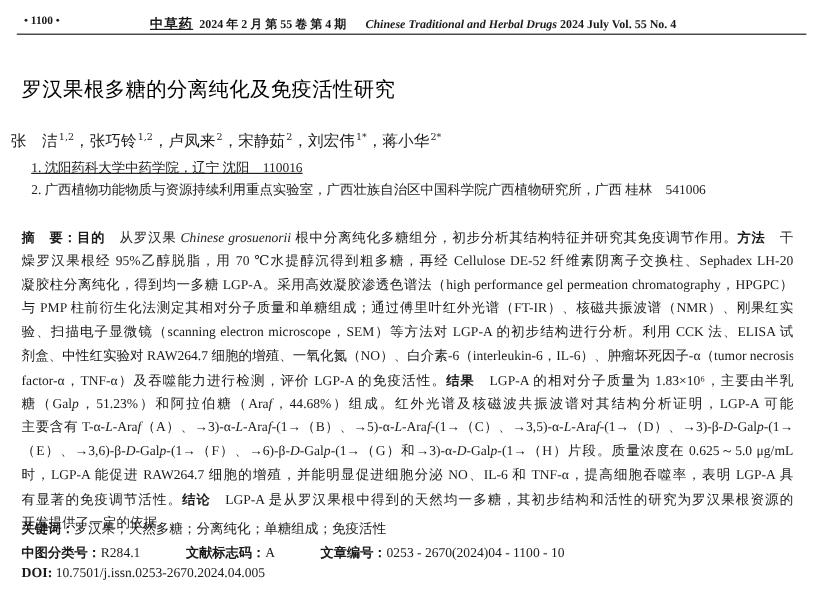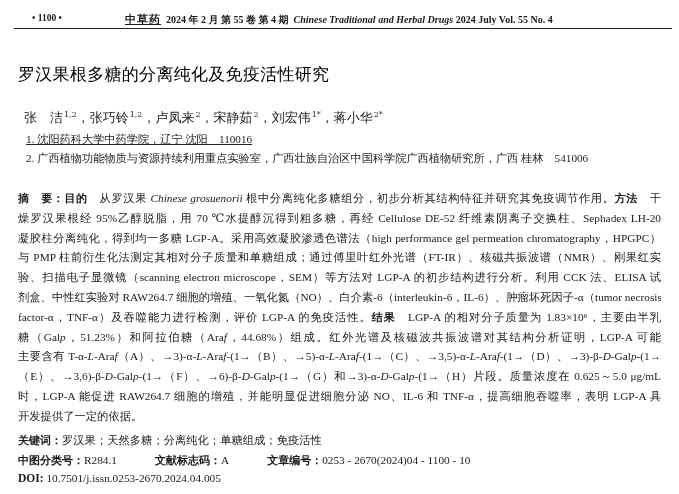--- a/index.html
+++ b/index.html
@@ -1,27 +1,27 @@
 <!DOCTYPE html>
 <html><head>
 <meta charset="utf-8">
 <style>
   html, body { margin:0; padding:0; background:#ffffff; }
   body { width:679px; height:494px; overflow:hidden; position:relative; color:#1a1a1a;
          font-family:"Liberation Serif","DejaVu Serif",serif; }
   .header { position:absolute; left:14px; top:10px; width:658px; height:18px;
             border-bottom:1px solid #222; font-size:10px; font-weight:bold; white-space:nowrap; }
-  .header .page-no { position:absolute; left:18px; top:3px; font-size:9.5px; }
+  .header .page-no { position:absolute; left:6px; top:3px; font-size:9.5px; }
   .header .journal { position:absolute; left:111px; top:2px; font-size:10px; }
   .header .journal .cn-logo { font-size:11px; letter-spacing:1px; margin-right:5px;text-decoration:underline; }
-  .header .journal .en { font-style:italic; font-weight:bold; margin-left:5px; }
+  .header .journal .en { font-style:italic; font-weight:bold; margin-left:16px; }
   .header .journal .en-date { font-weight:bold; }
   .title { position:absolute; left:18px; top:63px; font-size:17px; letter-spacing:0.3px;
            font-family:"DejaVu Sans","Liberation Sans",sans-serif; font-weight:normal; color:#000000; }
-  .authors { position:absolute; left:24px; top:109px; font-size:13px; white-space:nowrap;
+  .authors { position:absolute; left:9px; top:109px; font-size:13px; white-space:nowrap;
              font-family:"DejaVu Serif","Liberation Serif",serif; }
   .authors sup { font-size:8px; vertical-align:5px; margin-left:1px; }
   .aff { position:absolute; left:26px; font-size:11.2px; white-space:nowrap; color:#222; }
   .aff1 { top:132px;text-decoration:underline; } .aff2 { top:151px; }
   .abstract { position:absolute; left:18px; top:189px; width:643px; font-size:11.3px;
               line-height:19.8px; text-align:justify; color:#1a1a1a; }
   .abstract .line { display:block; white-space:nowrap; overflow:hidden; height:19.8px; text-align:justify; text-align-last:justify; }
   .abstract .line.last { text-align-last:left; }
   .b { font-weight:bold; font-family:"DejaVu Sans","Liberation Sans",sans-serif; font-size:11px; }
   .i { font-style:italic; }
@@ -53,20 +53,21 @@
     <span class="line"><span>燥罗汉果根经 95%乙醇脱脂，用 70 ℃水提醇沉得到粗多糖，再经 Cellulose DE-52 纤维素阴离子交换柱、Sephadex LH-20</span></span>
     <span class="line"><span>凝胶柱分离纯化，得到均一多糖 LGP-A。采用高效凝胶渗透色谱法（high performance gel permeation chromatography，HPGPC）</span></span>
     <span class="line"><span>与 PMP 柱前衍生化法测定其相对分子质量和单糖组成；通过傅里叶红外光谱（FT-IR）、核磁共振波谱（NMR）、刚果红实</span></span>
     <span class="line"><span>验、扫描电子显微镜（scanning electron microscope，SEM）等方法对 LGP-A 的初步结构进行分析。利用 CCK 法、ELISA 试</span></span>
     <span class="line"><span>剂盒、中性红实验对 RAW264.7 细胞的增殖、一氧化氮（NO）、白介素-6（interleukin-6，IL-6）、肿瘤坏死因子-α（tumor necrosis</span></span>
     <span class="line"><span>factor-α，TNF-α）及吞噬能力进行检测，评价 LGP-A 的免疫活性。</span><span class="b">结果</span><span>　LGP-A 的相对分子质量为 1.83×10⁶，主要由半乳</span></span>
     <span class="line"><span>糖（Gal</span><span class="i">p</span><span>，51.23%）和阿拉伯糖（Ara</span><span class="i">f</span><span>，44.68%）组成。红外光谱及核磁波共振波谱对其结构分析证明，LGP-A 可能</span></span>
     <span class="line"><span>主要含有 T-α-</span><span class="i">L</span><span>-Ara</span><span class="i">f</span><span>（A）、→3)-α-</span><span class="i">L</span><span>-Ara</span><span class="i">f</span><span>-(1→（B）、→5)-α-</span><span class="i">L</span><span>-Ara</span><span class="i">f</span><span>-(1→（C）、→3,5)-α-</span><span class="i">L</span><span>-Ara</span><span class="i">f</span><span>-(1→（D）、→3)-β-</span><span class="i">D</span><span>-Gal</span><span class="i">p</span><span>-(1→</span></span>
     <span class="line"><span>（E）、→3,6)-β-</span><span class="i">D</span><span>-Gal</span><span class="i">p</span><span>-(1→（F）、→6)-β-</span><span class="i">D</span><span>-Gal</span><span class="i">p</span><span>-(1→（G）和→3)-α-</span><span class="i">D</span><span>-Gal</span><span class="i">p</span><span>-(1→（H）片段。质量浓度在 0.625～5.0 μg/mL</span></span>
     <span class="line"><span>时，LGP-A 能促进 RAW264.7 细胞的增殖，并能明显促进细胞分泌 NO、IL-6 和 TNF-α，提高细胞吞噬率，表明 LGP-A 具</span></span>
+    <span class="line"><span>有显著的免疫调节活性。</span><span class="b">结论</span><span>　LGP-A 是从罗汉果根中得到的天然均一多糖，其初步结构和活性的研究为罗汉果根资源的</span></span>
     <span class="line last"><span>开发提供了一定的依据。</span></span>
   </div>
 
 <div class="meta kw">
   <span class="lbl">关键词：</span><span>罗汉果；天然多糖；分离纯化；单糖组成；免疫活性</span>
 </div>
 
 <div class="meta cls">
   <span class="lbl">中图分类号：</span><span>R284.1</span><span class="gap"></span><span class="lbl">文献标志码：</span><span>A</span><span class="gap"></span><span class="lbl">文章编号：</span><span>0253 - 2670(2024)04 - 1100 - 10</span>
 </div>

